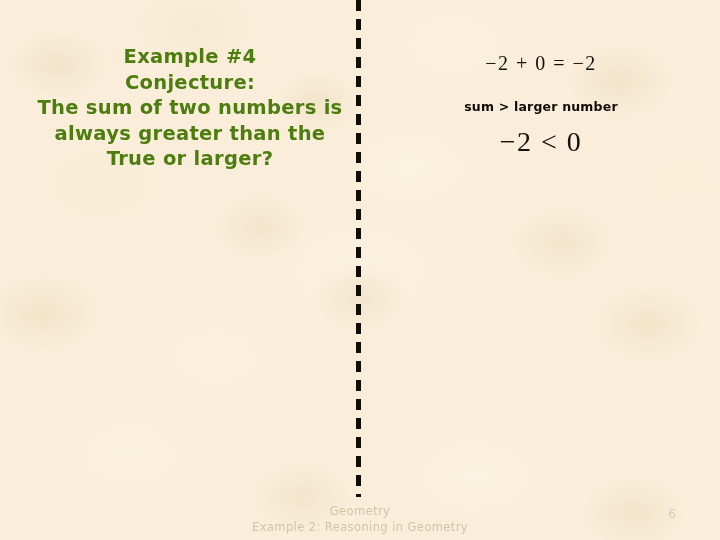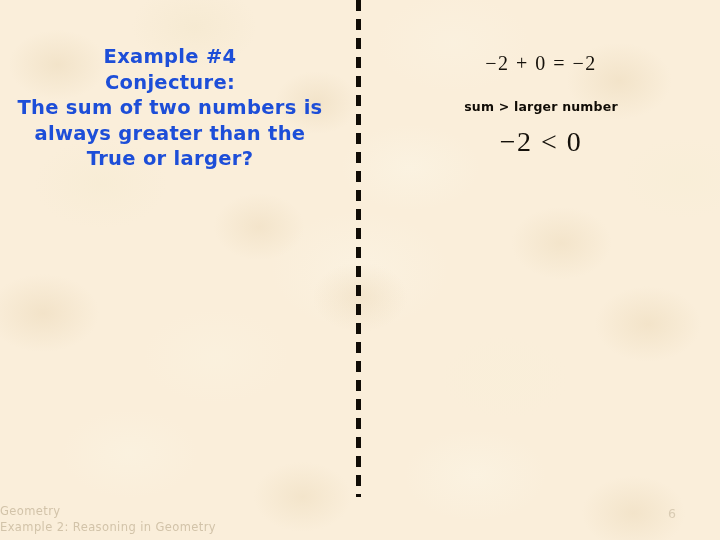--- a/index.html
+++ b/index.html
@@ -62,25 +62,25 @@
       #100c06 0px, #100c06 11px,
       rgba(0,0,0,0) 11px, rgba(0,0,0,0) 19px
     );
     background-size: 5px 19px;
     background-repeat: repeat-y;
   }
 
   
   #left-block {
     position: absolute;
-    left: 0;
+    left: 20px;
     top: 44px;
     width: 340px;
     text-align: center;
-    color: #1d4ed8;
+    color: #4d7c0f;
     font-family: "DejaVu Sans", sans-serif;
     font-size: 19.5px;
     font-weight: bold;
     line-height: 25.5px;
     letter-spacing: 0.3px;
   }
   #left-block .ln { display: block; white-space: nowrap; }
 
   
   #right-col {
@@ -136,20 +136,21 @@
     letter-spacing: 0.2px;
   }
   #counterexample .ln { display: block; white-space: nowrap; }
 
   
   #footer {
     position: absolute;
     left: 0px;
     top: 504px;
     width: 720px;
+    text-align: center;
     font-family: "DejaVu Sans", sans-serif;
     font-size: 11.5px;
     line-height: 15.5px;
     color: #d2c3a9;
     letter-spacing: 0.4px;
   }
   #footer .ln { display: block; }
 
   #page-number {
     position: absolute;

